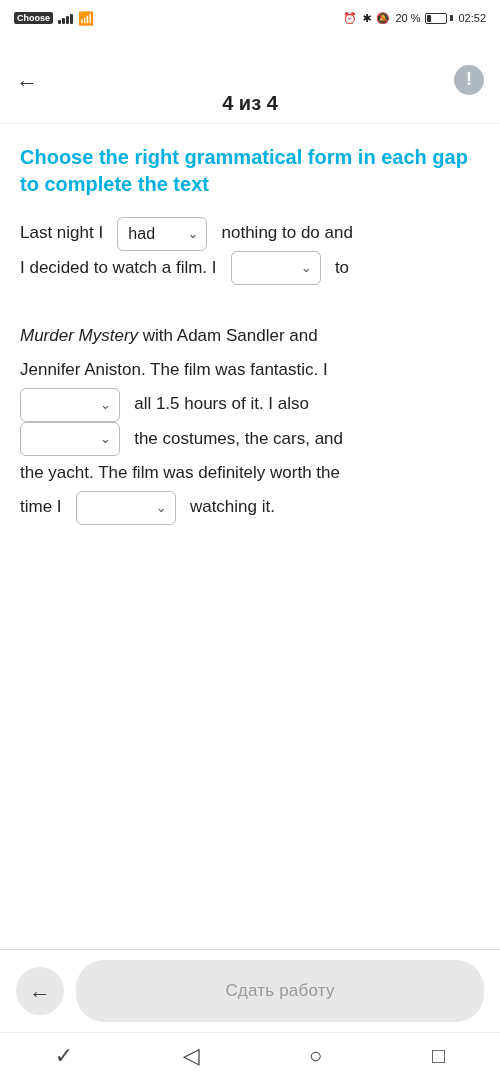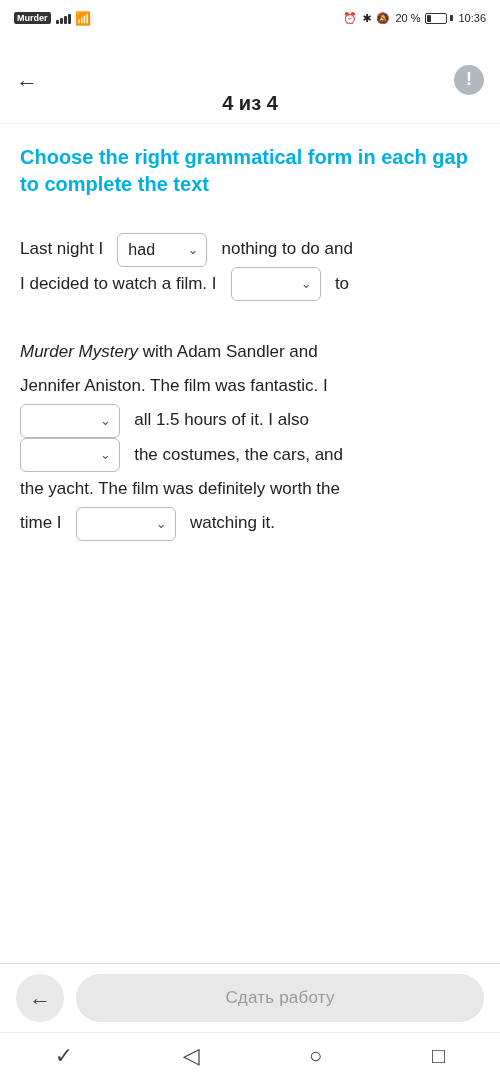--- a/index.html
+++ b/index.html
@@ -130,21 +130,21 @@
     
     .main-content {
       flex: 1;
       padding: 20px 20px 20px 20px;
     }
     .question-title {
       color: #00b0e0;
       font-size: 20px;
       font-weight: 700;
       line-height: 1.35;
-      margin-bottom: 34px;
+      margin-bottom: 18px;
     }
 
     
     .text-body {
       font-size: 17px;
       line-height: 2.0;
       color: #222;
     }
     .text-body em {
       font-style: italic;
@@ -199,21 +199,21 @@
       display: flex;
       align-items: center;
       justify-content: center;
       font-size: 22px;
       color: #444;
       cursor: pointer;
       flex-shrink: 0;
     }
     .submit-btn {
       flex: 1;
-      height: 48px;
+      height: 62px;
       border-radius: 28px;
       background: #e8e8e8;
       border: none;
       font-size: 17px;
       color: #999;
       font-weight: 500;
       cursor: pointer;
       letter-spacing: 0.2px;
     }
 
@@ -230,41 +230,41 @@
       font-size: 22px;
       color: #444;
       cursor: pointer;
     }
   </style>
 </head>
 <body>
 
 <div class="status-bar">
   <div class="status-left">
-    <span class="volte-badge">Murder</span>
+    <span class="volte-badge">Choose</span>
     <div class="signal-bars">
       <span style="height:4px"></span>
       <span style="height:6px"></span>
       <span style="height:8px"></span>
       <span style="height:10px"></span>
     </div>
     <span class="wifi-icon">📶</span>
   </div>
   <div class="status-right">
     <span>⏰</span>
     <span>✱</span>
     <span>🔕</span>
     <span>20 %</span>
     <div class="battery-icon">
       <div class="battery-body">
         <div class="battery-fill"></div>
       </div>
       <div class="battery-tip"></div>
     </div>
-    <span>10:36</span>
+    <span>02:52</span>
   </div>
 </div>
 
 <div class="header">
   <div class="back-arrow">←</div>
   <div class="header-title">4 из 4</div>
   <div class="header-info">
     <div class="info-circle">!</div>
   </div>
 </div>

